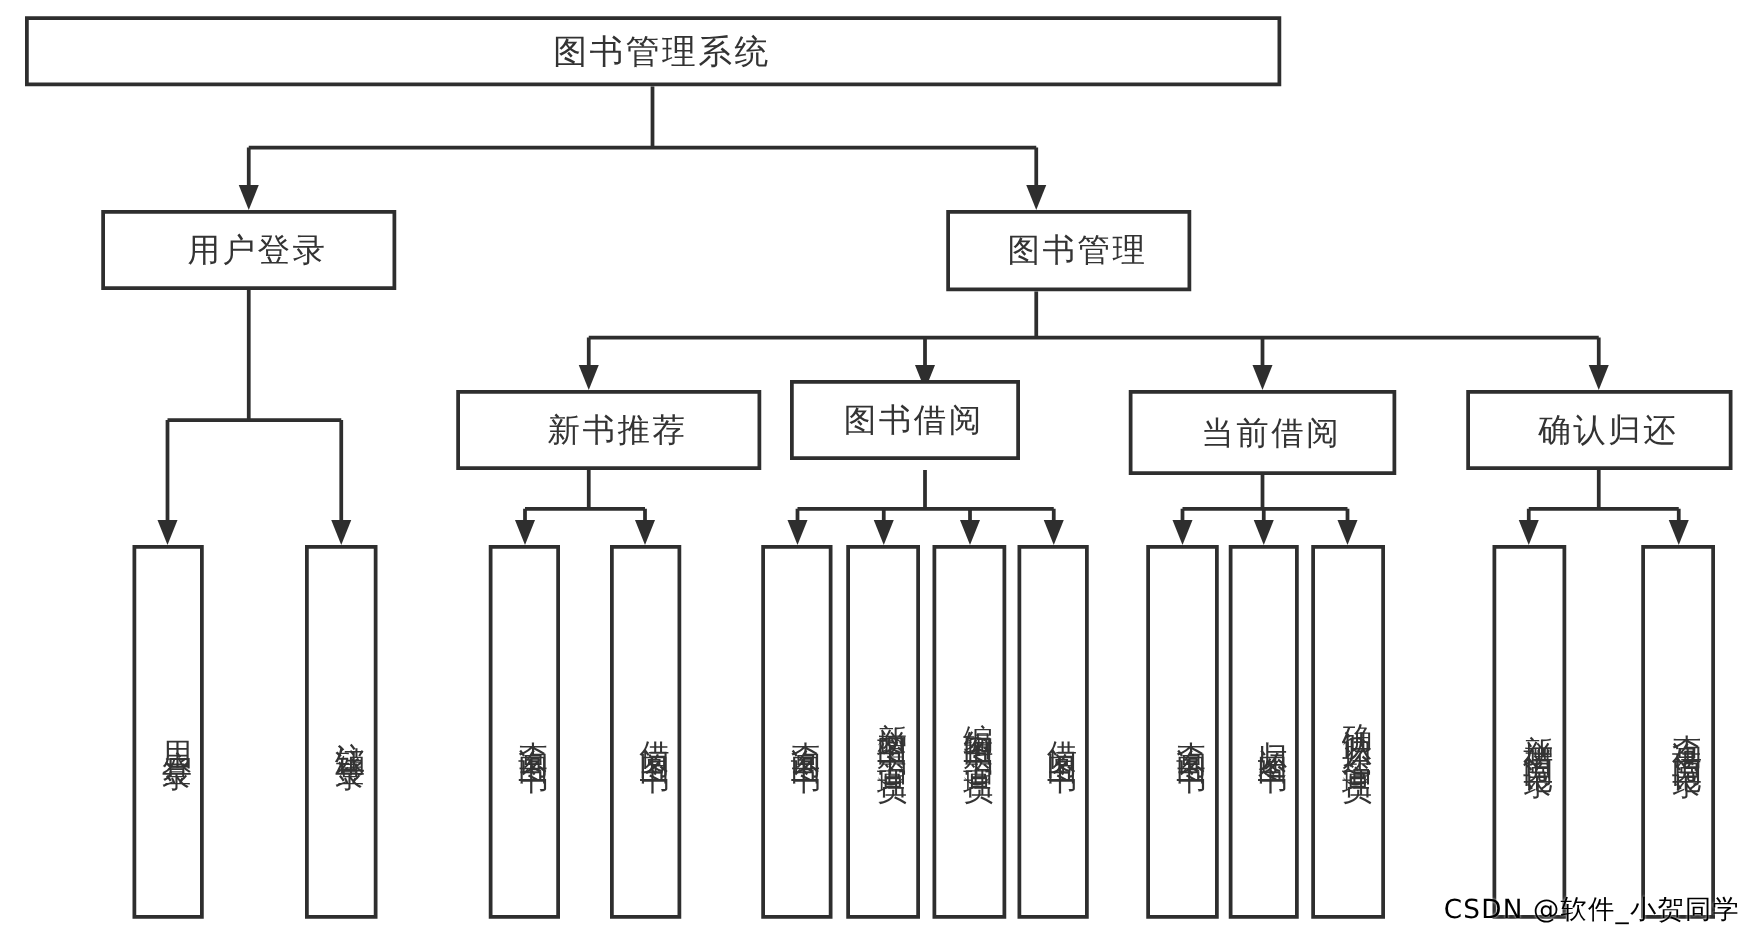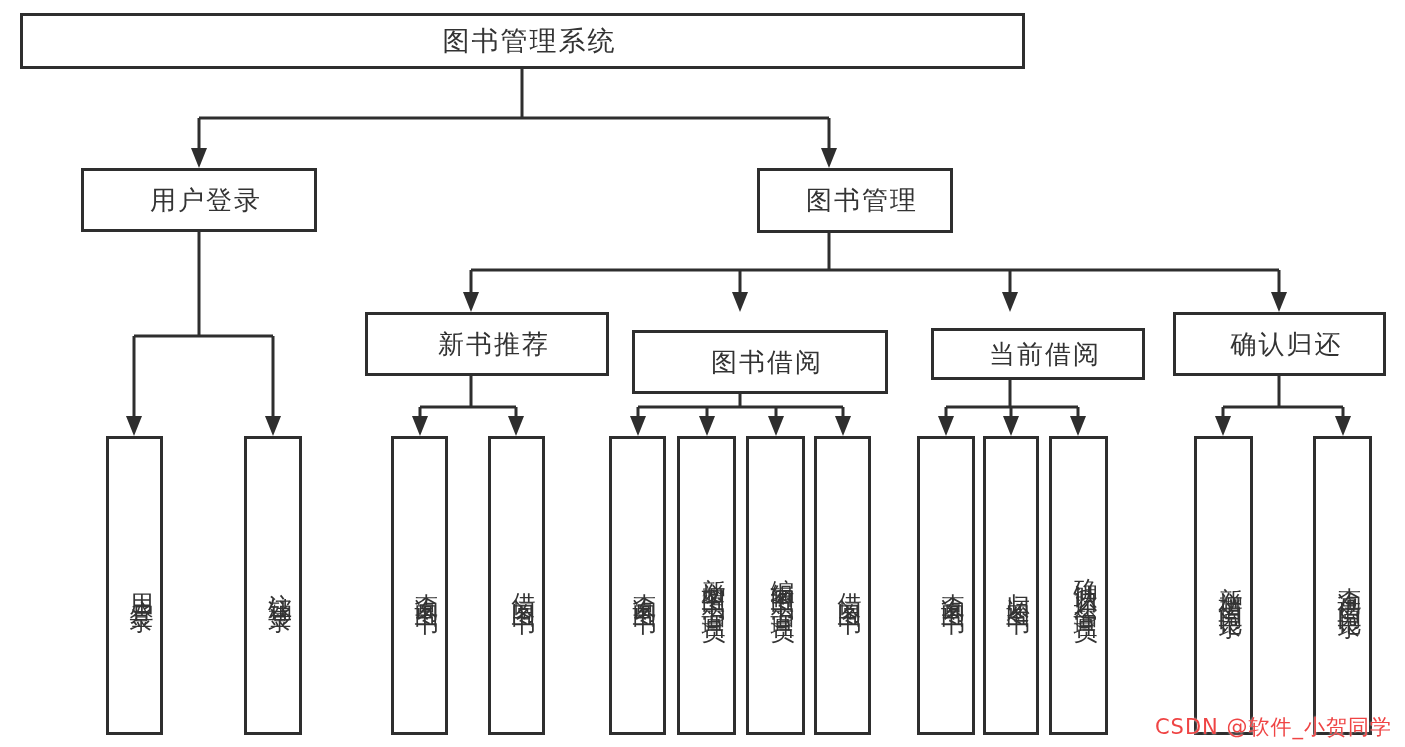--- a/index.html
+++ b/index.html
@@ -49,21 +49,21 @@
     font-size: 24px;
     letter-spacing: 6px;
     line-height: 1;
     white-space: nowrap;
   }
   .watermark {
     position: absolute;
     right: 13px;
     bottom: 6px;
     font-size: 21px;
-    color: #ef4444;
+    color: #000000;
     letter-spacing: 1px;
     text-shadow: 0 0 2px #ffffff;
     white-space: nowrap;
     z-index: 5;
   }
   svg path {
     stroke: #2e2e2e;
     stroke-width: 3;
     fill: none;
   }
@@ -134,24 +134,24 @@
   <div class="box" style="left:81px; top:168px; width:236px; height:64px;">
     <span class="hlabel">用户登录</span>
   </div>
   <div class="box" style="left:712px; top:168px; width:196px; height:65px;margin-left:45px;">
     <span class="hlabel">图书管理</span>
   </div>
 
   <div class="box" style="left:365px; top:312px; width:244px; height:64px;">
     <span class="hlabel">新书推荐</span>
   </div>
-  <div class="box" style="left:632px; top:330px; width:256px; height:64px;">
+  <div class="box" style="left:632px; top:304px; width:184px; height:64px;">
     <span class="hlabel">图书借阅</span>
   </div>
-  <div class="box" style="left:903px; top:328px; width:214px; height:52px;margin-left:28px;">
+  <div class="box" style="left:903px; top:312px; width:214px; height:68px;">
     <span class="hlabel">当前借阅</span>
   </div>
   <div class="box" style="left:1173px; top:312px; width:213px; height:64px;">
     <span class="hlabel">确认归还</span>
   </div>
 
   <div class="box leaf" style="left:106px;">
     <span class="vlabel">用户登录</span>
   </div>
   <div class="box leaf" style="left:244px; width:58px;">

